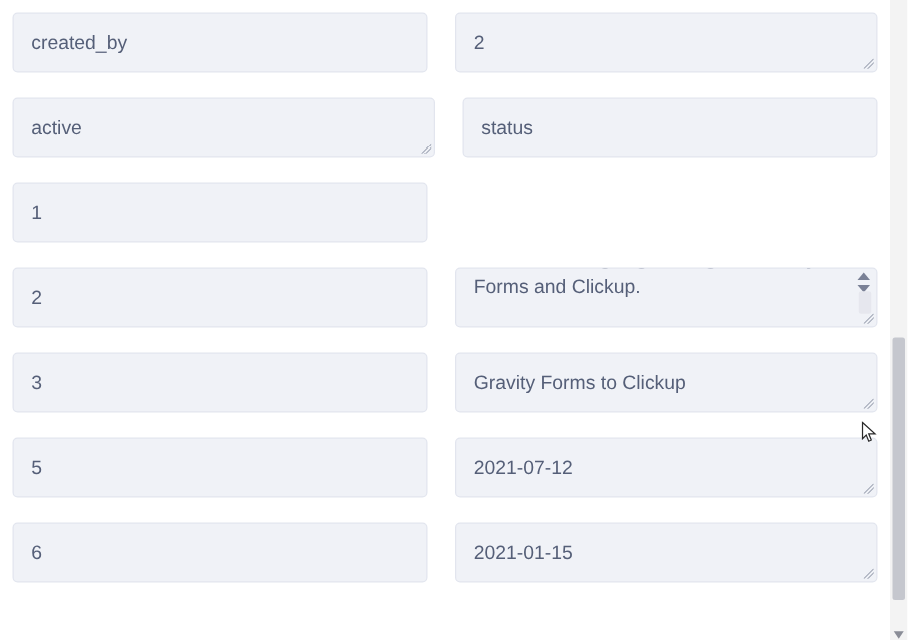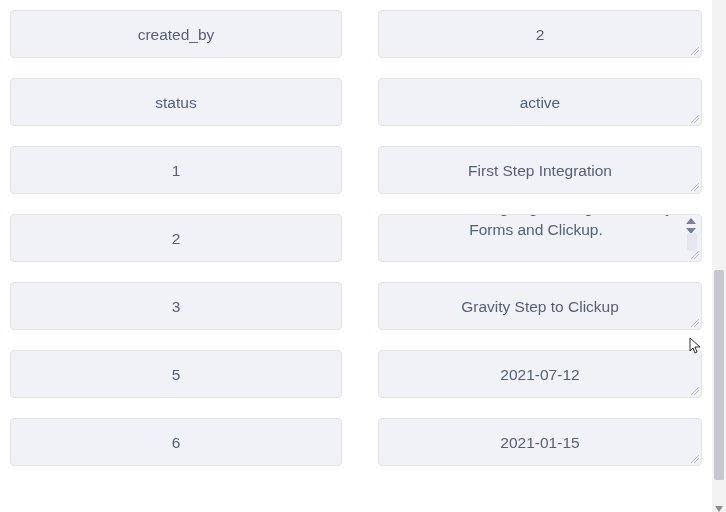--- a/index.html
+++ b/index.html
@@ -17,23 +17,22 @@
       left: 0;
       width: 712px;
       height: 512px;
       overflow: visible;
     }
     .form-container {
       padding: 10px 10px 0 10px;
     }
     .row {
       display: flex;
-      gap: 36px;
+      gap: 22px;
       margin-bottom: 20px;
-      text-align: center;
     }
     .row:last-of-type { margin-bottom: 0; }
     .fld {
       flex: 1;
       min-width: 0;
       background: #f0f2f7;
       border: 1px solid #e2e5ee;
       border-radius: 4px;
       color: #555f78;
       font-size: 15.5px;
@@ -131,27 +130,26 @@
 <div class="scroll-area">
   <div class="form-container">
 
     <div class="row">
       <div class="fld left">created_by</div>
       <div class="fld right textarea">2</div>
     </div>
 
 
     <div class="row">
+      <div class="fld right textarea">active</div>
       <div class="fld left">status</div>
-      <div class="fld right textarea">active</div>
     </div>
 
     <div class="row">
       <div class="fld left">1</div>
-      <div class="fld right textarea">First Step Integration</div>
     </div>
 
     <div class="row">
       <div class="fld left">2</div>
       <div class="fld right right-tall textarea" style="position:relative;">
         <div style="position:absolute; left:14px; top:-18px; right:22px; color:#555f78;">
           <span>Where we are going to integrate Gravity Forms and Clickup.</span>
         </div>
         <div class="scroll-arrows">
           <svg width="12" height="8">
@@ -160,21 +158,21 @@
           <svg width="12" height="8">
               <polygon class="arrow-tri" points="1,1 11,1 6,7"></polygon>
             </svg>
         </div>
         <div class="scroll-track"></div>
       </div>
     </div>
 
     <div class="row">
       <div class="fld left">3</div>
-      <div class="fld right textarea">Gravity Step to Clickup</div>
+      <div class="fld right textarea">Gravity Forms to Clickup</div>
     </div>
 
     <div class="row">
       <div class="fld left">5</div>
       <div class="fld right textarea">2021-07-12</div>
     </div>
 
     <div class="row">
       <div class="fld left">6</div>
       <div class="fld right textarea">2021-01-15</div>

